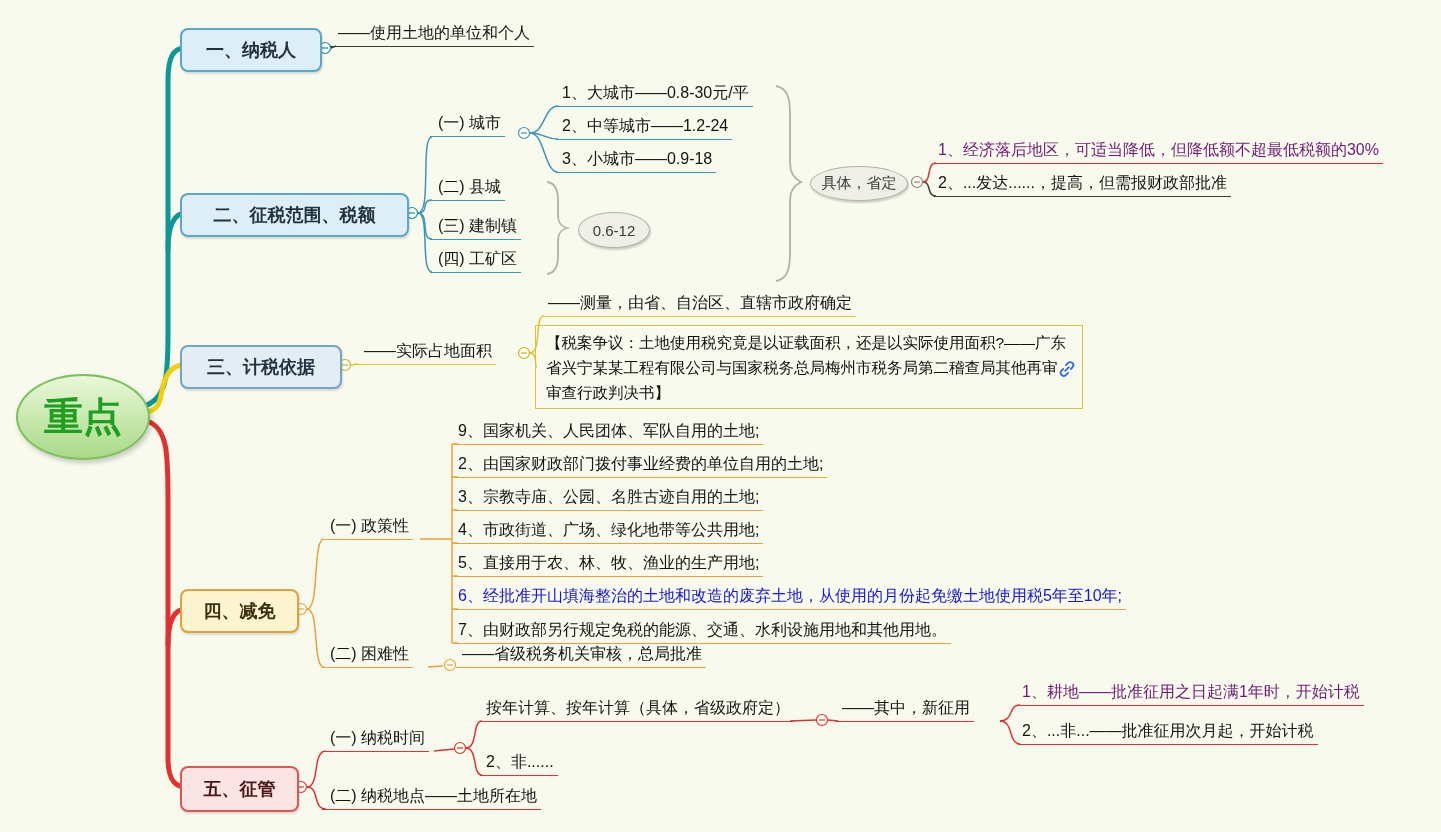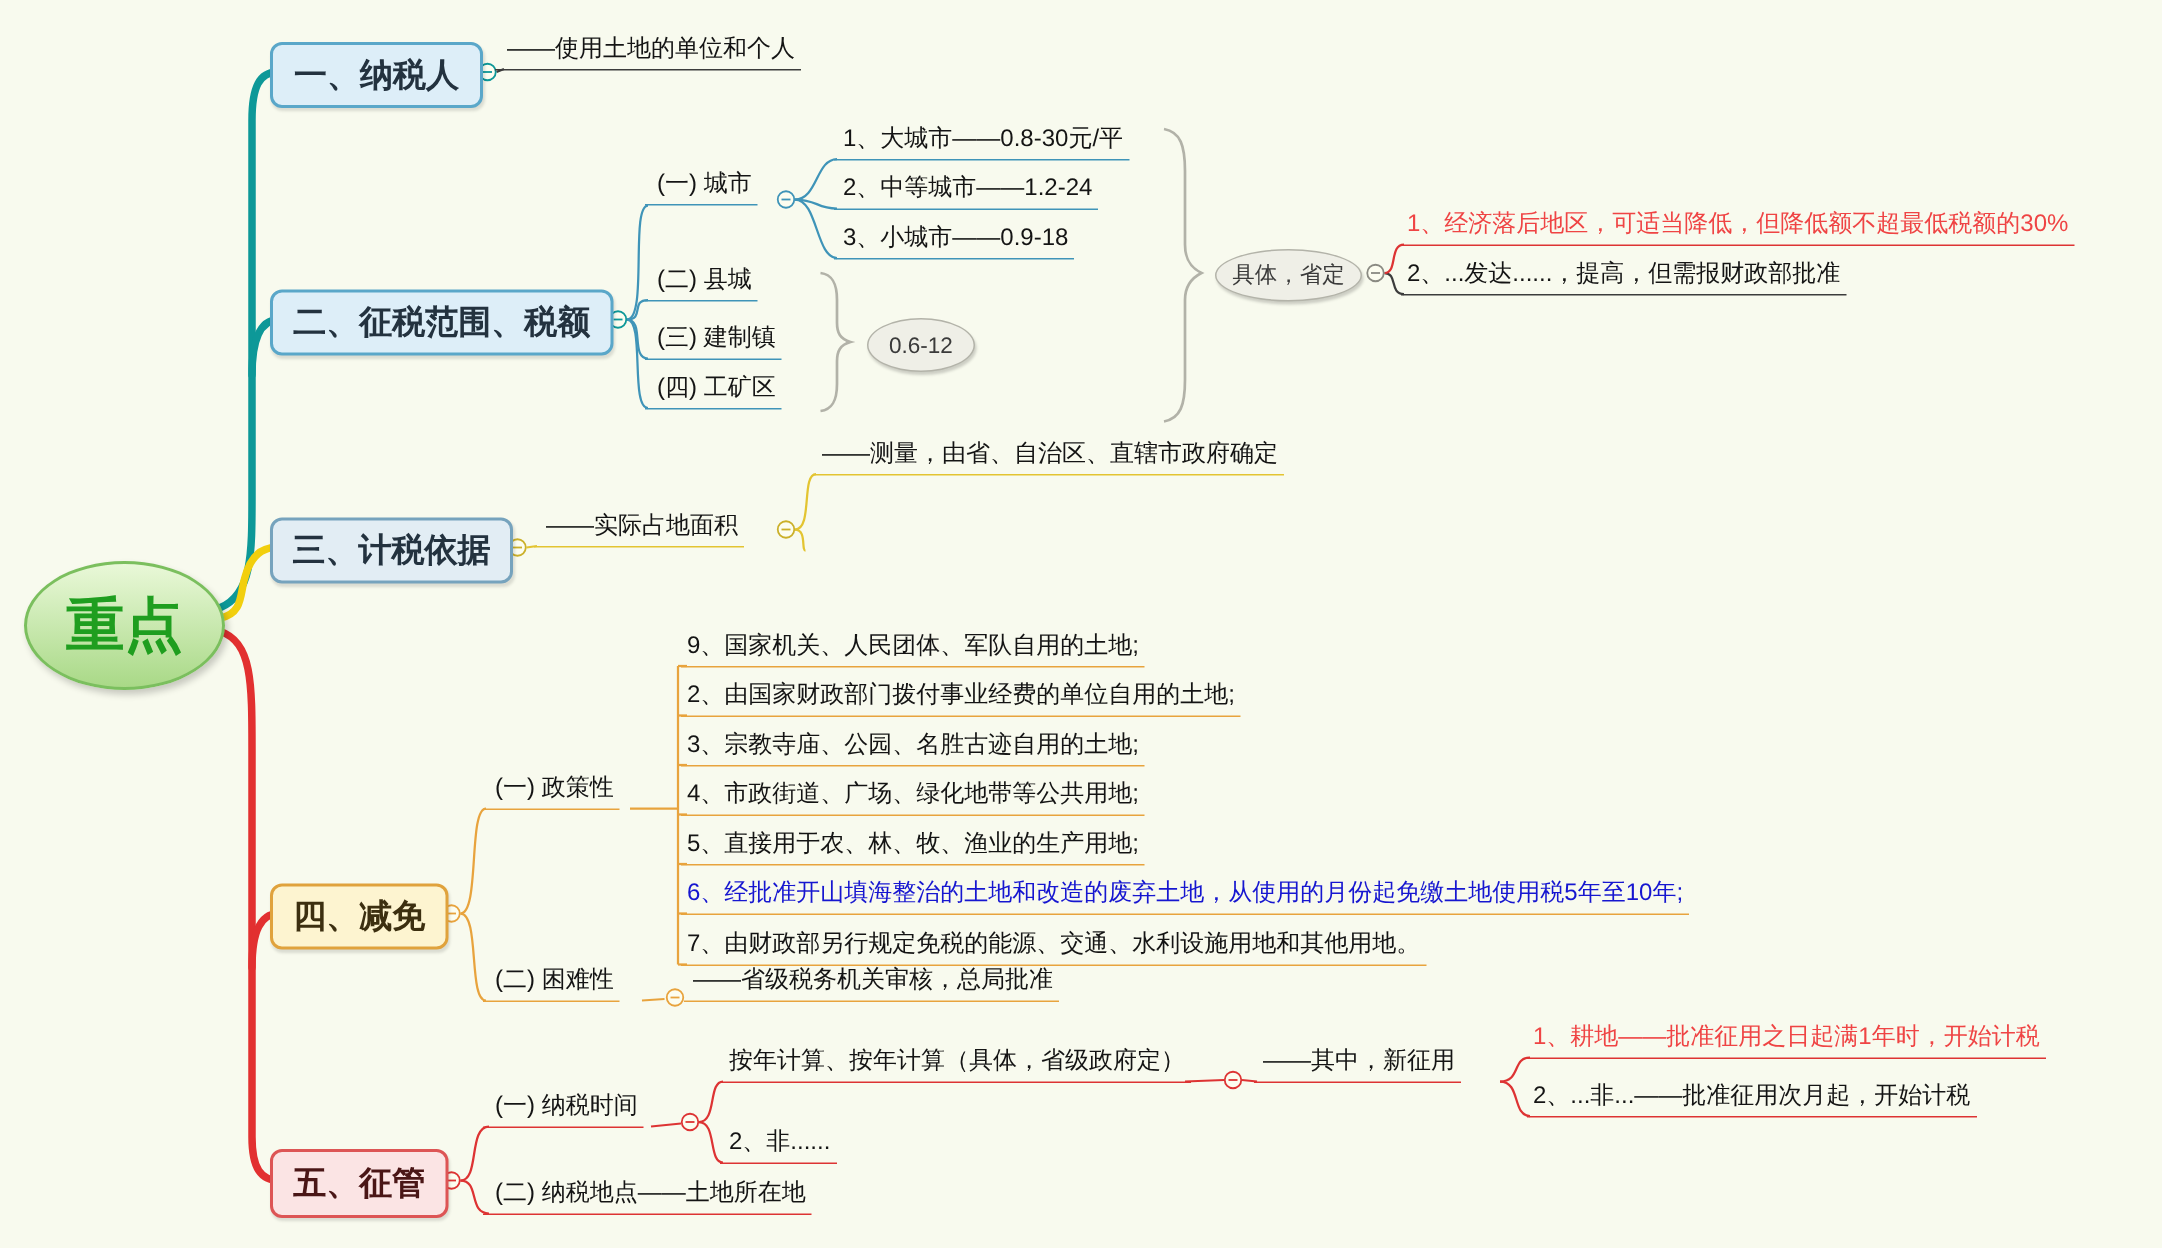--- a/index.html
+++ b/index.html
@@ -1,41 +1,41 @@
 <!DOCTYPE html>
 <html><head>
 <meta charset="utf-8">
 <style>
   html,body{margin:0;padding:0;}
   body{background:#f8faee;font-family:"Liberation Sans","DejaVu Sans",sans-serif;}
   #canvas{position:relative;width:1441px;height:832px;background:#f8faee;overflow:hidden;}
   #links{position:absolute;left:0;top:0;z-index:0;}
 
   .topic{position:absolute;display:flex;align-items:center;justify-content:center;
-         font-size:22px;font-weight:bold;color:#23323f;border-radius:8px;border:2px solid;
+         font-size:18px;font-weight:bold;color:#23323f;border-radius:8px;border:2px solid;
          box-shadow:1px 2px 2px rgba(0,0,0,0.12);z-index:2;white-space:nowrap;}
   .topic.blue{background:#ddeef8;border-color:#5aa7c9;}
   .topic.blue2{background:#e2edf4;border-color:#76a3bd;}
   .topic.yellow{background:#fdf4d0;border-color:#e0a23c;color:#3c2f10;}
   .topic.pink{background:#fbe4e4;border-color:#dd5555;color:#4a1616;}
 
   .root{position:absolute;left:16px;top:374px;width:130px;height:82px;
         display:flex;align-items:center;justify-content:center;border-radius:50%;
         background:linear-gradient(180deg,#e9f8d8,#a9d987);border:2px solid #7bbf5e;
         font-size:39px;font-weight:bold;color:#1f9e1f;
         box-shadow:2px 3px 5px rgba(0,0,0,0.2);z-index:2;}
 
   .leaf{position:absolute;font-size:16px;line-height:20px;padding:0 4px 3px 4px;
         color:#141414;white-space:nowrap;border-bottom:1.5px solid #444;z-index:1;}
   .u-teal{border-bottom-color:#3f94b8;}
   .u-yellow{border-bottom-color:#e3c431;}
   .u-orange{border-bottom-color:#e8a33d;}
   .u-red{border-bottom-color:#dd3333;}
   .u-black{border-bottom-color:#3c3c3c;}
-  .t-red{color:#ef4444;}
+  .t-red{color:#701a75;}
   .t-blue{color:#1616d0;}
   .pl8{padding-left:8px;} .pl6{padding-left:6px;}
 
   .bubble{position:absolute;display:flex;align-items:center;justify-content:center;
           background:#efefe7;border:1px solid #b3b3a9;border-radius:50%;
           font-size:15px;color:#3a3a3a;box-shadow:1px 2px 2px rgba(0,0,0,0.18);z-index:2;white-space:nowrap;}
 
   .casebox{position:absolute;left:535px;top:325px;width:548px;height:84px;
            border:1.5px solid #d9c33c;padding:4px 10px;box-sizing:border-box;
            font-size:15.5px;line-height:25px;color:#101010;z-index:1;}
@@ -175,20 +175,30 @@
   <div class="leaf u-teal pl8" style="left:430px;top:177px;">(二) 县城</div>
   <div class="leaf u-teal pl8" style="left:430px;top:216px;">(三) 建制镇</div>
   <div class="leaf u-teal pl8" style="left:430px;top:249px;">(四) 工矿区</div>
   <div class="bubble" style="left:578px;top:212px;width:70px;height:34px;">0.6-12</div>
   <div class="bubble" style="left:810px;top:166px;width:96px;height:33px;">具体，省定</div>
   <div class="leaf u-red t-red" style="left:934px;top:140px;">1、经济落后地区，可适当降低，但降低额不超最低税额的30%</div>
   <div class="leaf u-black" style="left:934px;top:173px;">2、...发达......，提高，但需报财政部批准</div>
 
   <div class="leaf u-yellow pl8" style="left:356px;top:341px;">——实际占地面积</div>
   <div class="leaf u-yellow pl6" style="left:542px;top:293px;">——测量，由省、自治区、直辖市政府确定</div>
+  <div class="casebox">
+    <span>【税案争议：土地使用税究竟是以证载面积，还是以实际使用面积?——广东省兴宁某某工程有限公司与国家税务总局梅州市税务局第二稽查局其他再审审查行政判决书】</span>
+    <svg class="linkicon" viewBox="0 0 16 16">
+      <g fill="none" stroke="#2f6fd6" stroke-width="1.6" stroke-linecap="round">
+        <path d="M6.3 9.7 L9.7 6.3"></path>
+        <path d="M7 4.6 L8.6 3 A2.6 2.6 0 0 1 13 6.4 L11.4 8"></path>
+        <path d="M9 11.4 L7.4 13 A2.6 2.6 0 0 1 3 9.6 L4.6 8"></path>
+      </g>
+    </svg>
+  </div>
 
   <div class="leaf u-orange pl8" style="left:322px;top:516px;">(一) 政策性</div>
   <div class="leaf u-orange" style="left:454px;top:421px;">9、国家机关、人民团体、军队自用的土地;</div>
   <div class="leaf u-orange" style="left:454px;top:454px;">2、由国家财政部门拨付事业经费的单位自用的土地;</div>
   <div class="leaf u-orange" style="left:454px;top:487px;">3、宗教寺庙、公园、名胜古迹自用的土地;</div>
   <div class="leaf u-orange" style="left:454px;top:520px;">4、市政街道、广场、绿化地带等公共用地;</div>
   <div class="leaf u-orange" style="left:454px;top:553px;">5、直接用于农、林、牧、渔业的生产用地;</div>
   <div class="leaf u-orange t-blue" style="left:454px;top:586px;">6、经批准开山填海整治的土地和改造的废弃土地，从使用的月份起免缴土地使用税5年至10年;</div>
   <div class="leaf u-orange" style="left:454px;top:620px;">7、由财政部另行规定免税的能源、交通、水利设施用地和其他用地。</div>
   <div class="leaf u-orange pl8" style="left:322px;top:644px;">(二) 困难性</div>

